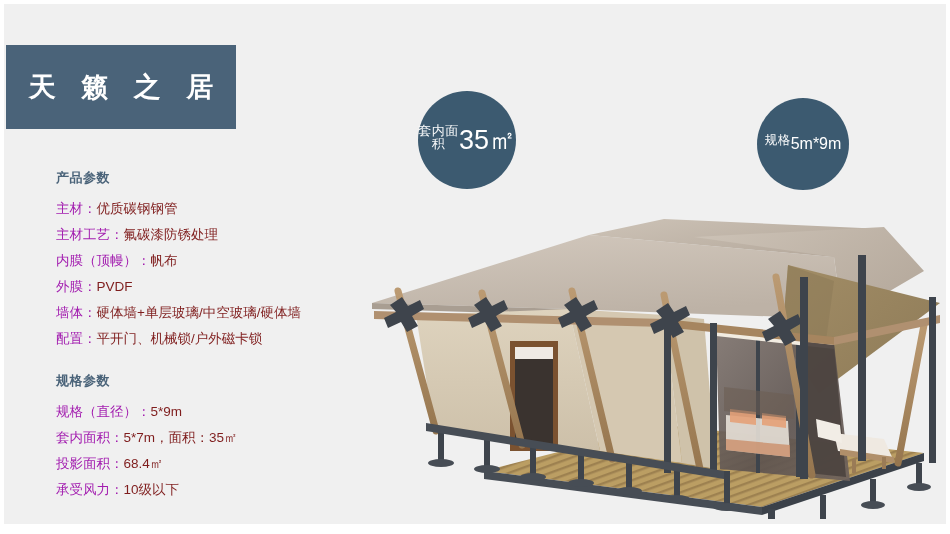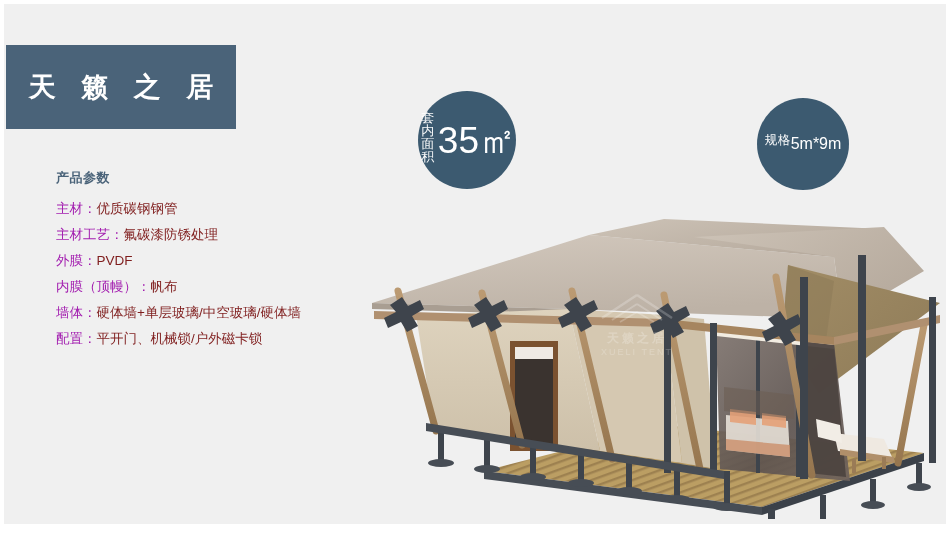--- a/index.html
+++ b/index.html
@@ -101,21 +101,21 @@
     line-height: 1;
   }
   .stat-circle .stat-label {
     font-size: 13px;
     font-weight: normal;
     letter-spacing: 0.5px;
     margin-bottom: 7px;
     opacity: 0.96;
   }
   .stat-circle .stat-value {
-    font-size: 37px;
+    font-size: 27px;
     font-weight: normal;
     letter-spacing: 0px;
     white-space: nowrap;
   }
   #stat-circle-1 { left: 414px; top: 87px;  width: 98px;  height: 98px;  }
   #stat-circle-2 { left: 582px; top: 87px;  width: 108px; height: 108px; }
   #stat-circle-3 { left: 753px; top: 94px;  width: 92px;  height: 92px;  }
   #stat-circle-2 .stat-value { font-size: 29px; }
   #stat-circle-3 .stat-value { font-size: 16px; }
   #stat-circle-3 .stat-label { font-size: 12.5px; }
@@ -169,33 +169,49 @@
       <div class="section products">
         <div class="section-heading">产品参数</div>
 
         <div class="spec-row">
           <span class="k">主材：</span><span class="v">优质碳钢钢管</span>
         </div>
         <div class="spec-row">
           <span class="k">主材工艺：</span><span class="v">氟碳漆防锈处理</span>
         </div>
         <div class="spec-row">
+          <span class="k">内膜（顶幔）：</span><span class="v">帆布</span>
+        </div>
+        <div class="spec-row">
           <span class="k">外膜：</span><span class="v">PVDF</span>
         </div>
         <div class="spec-row">
-          <span class="k">内膜（顶幔）：</span><span class="v">帆布</span>
-        </div>
-        <div class="spec-row">
           <span class="k">墙体：</span><span class="v">硬体墙+单层玻璃/中空玻璃/硬体墙</span>
         </div>
         <div class="spec-row">
           <span class="k">配置：</span><span class="v">平开门、机械锁/户外磁卡锁</span>
         </div>
       </div>
 
+      <div class="section specs">
+        <div class="section-heading">规格参数</div>
+
+        <div class="spec-row">
+          <span class="k">规格（直径）：</span><span class="v">5*9m</span>
+        </div>
+        <div class="spec-row">
+          <span class="k">套内面积：</span><span class="v">5*7m，面积：35㎡</span>
+        </div>
+        <div class="spec-row">
+          <span class="k">投影面积：</span><span class="v">68.4㎡</span>
+        </div>
+        <div class="spec-row">
+          <span class="k">承受风力：</span><span class="v">10级以下</span>
+        </div>
+      </div>
 
     </div>
 
     <div class="stat-circle" id="stat-circle-1">
       <div class="stat-label">套内面积</div>
       <div class="stat-value">35㎡</div>
     </div>
     <div class="stat-circle" id="stat-circle-3">
       <div class="stat-label">规格</div>
       <div class="stat-value">5m*9m</div>
@@ -361,24 +377,15 @@
             <rect x="552" y="244" width="6" height="22" fill="#3e444c"></rect>
             <ellipse cx="555" cy="268" rx="12" ry="4" fill="#474d55"></ellipse>
           </g>
         </g>
 
         <path d="M 62,204 L 360,252 L 360,260 L 62,212 Z" fill="#474d55"></path>
       </svg>
 
     </div>
 
-    <div id="watermark">
-      <svg width="170" height="34" viewBox="0 0 170 34">
-        <path d="M85 3 L120 26 M85 3 L50 26" stroke="#ffffff" stroke-width="2.5" fill="none"></path>
-        <path d="M85 12 L110 28 M85 12 L60 28" stroke="#ffffff" stroke-width="2" fill="none"></path>
-        <path d="M85 20 L102 30 M85 20 L68 30" stroke="#ffffff" stroke-width="1.6" fill="none"></path>
-      </svg>
-      <div class="wm-text">天籁之居</div>
-      <div class="wm-sub">XUELI TENT</div>
-    </div>
 
   </div>
 </div>
 
 </body></html>

